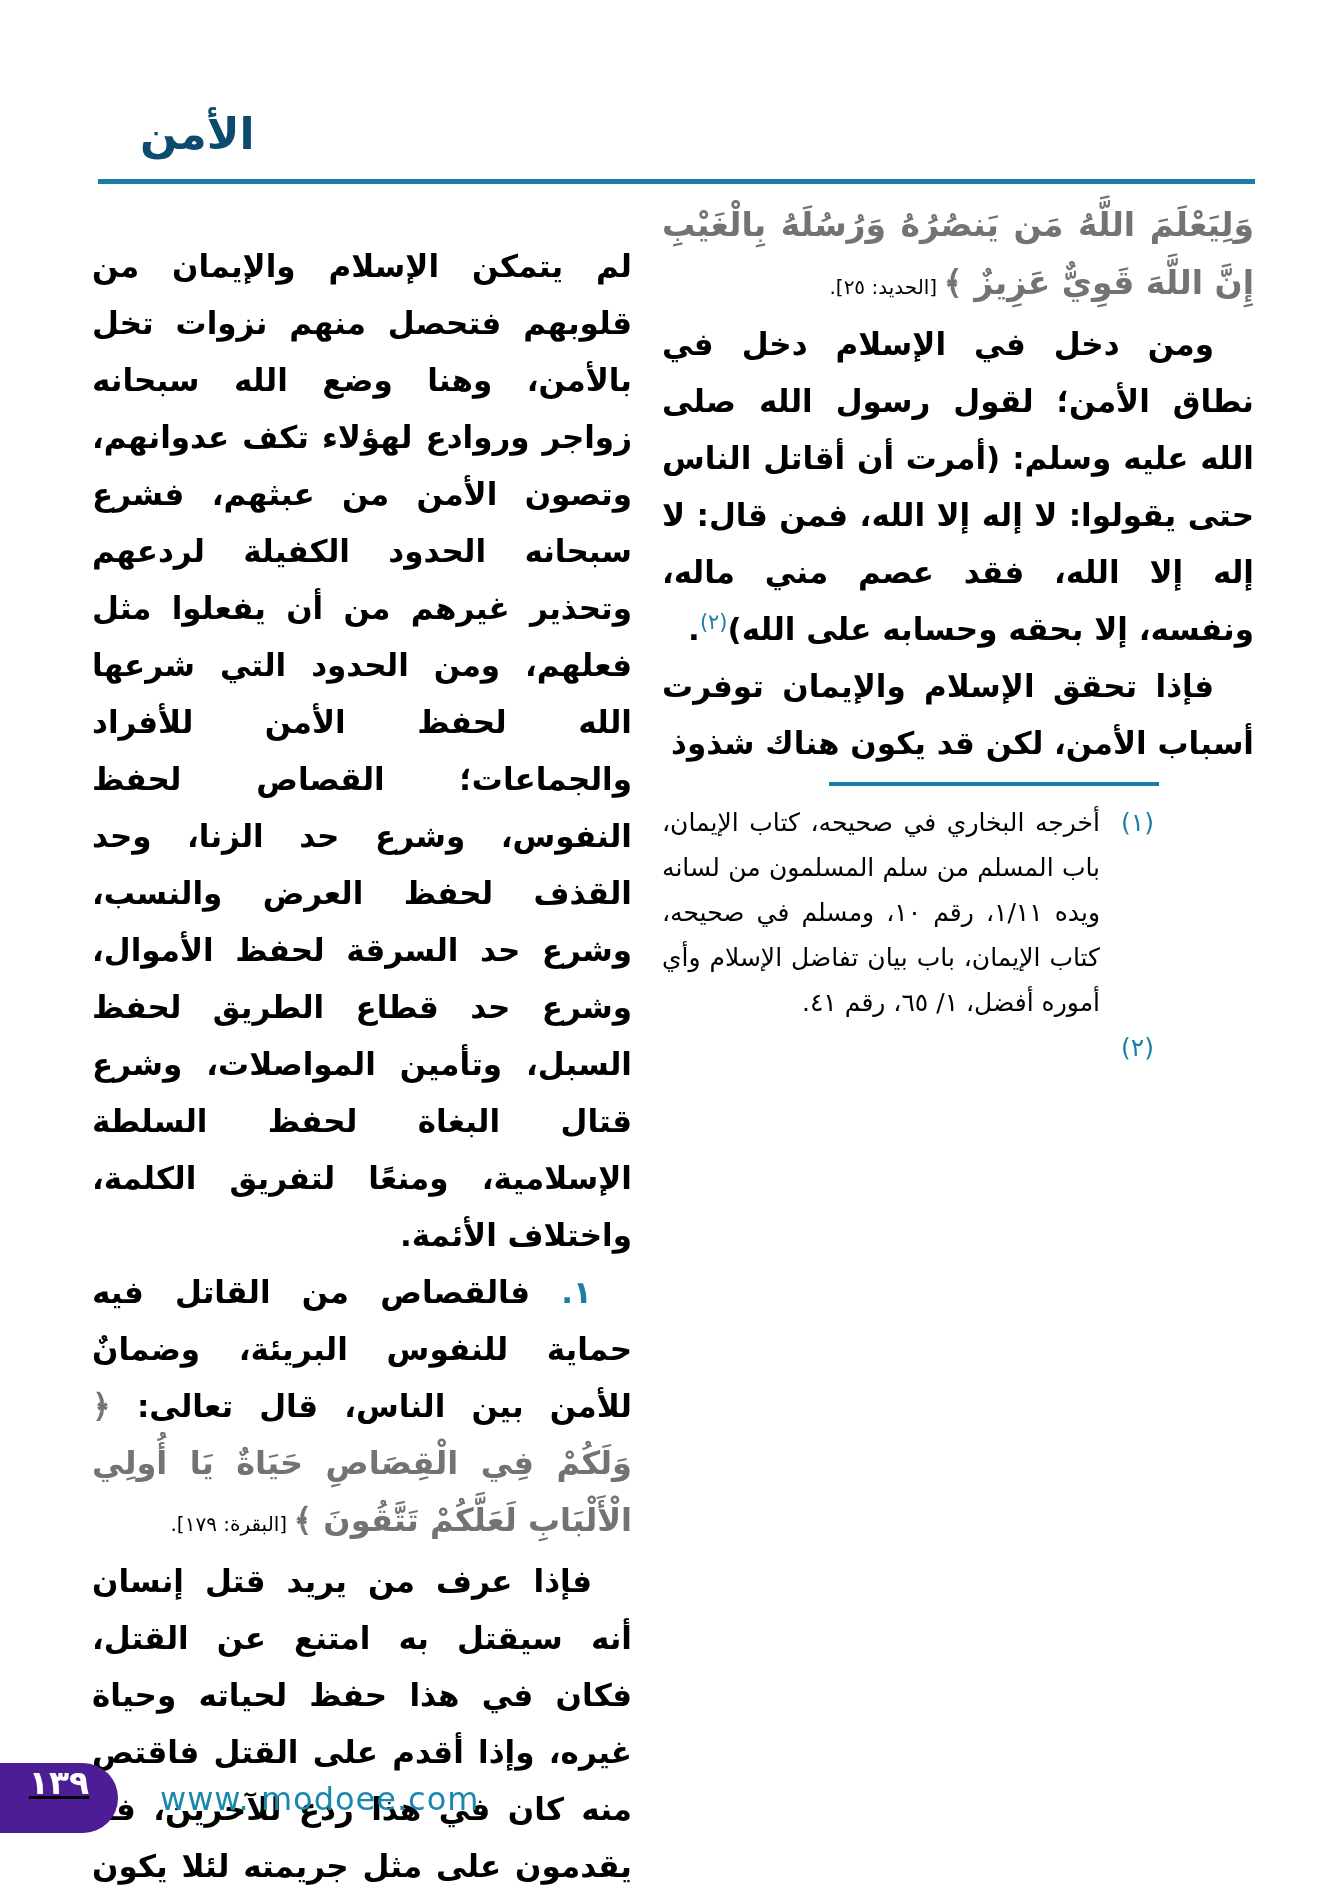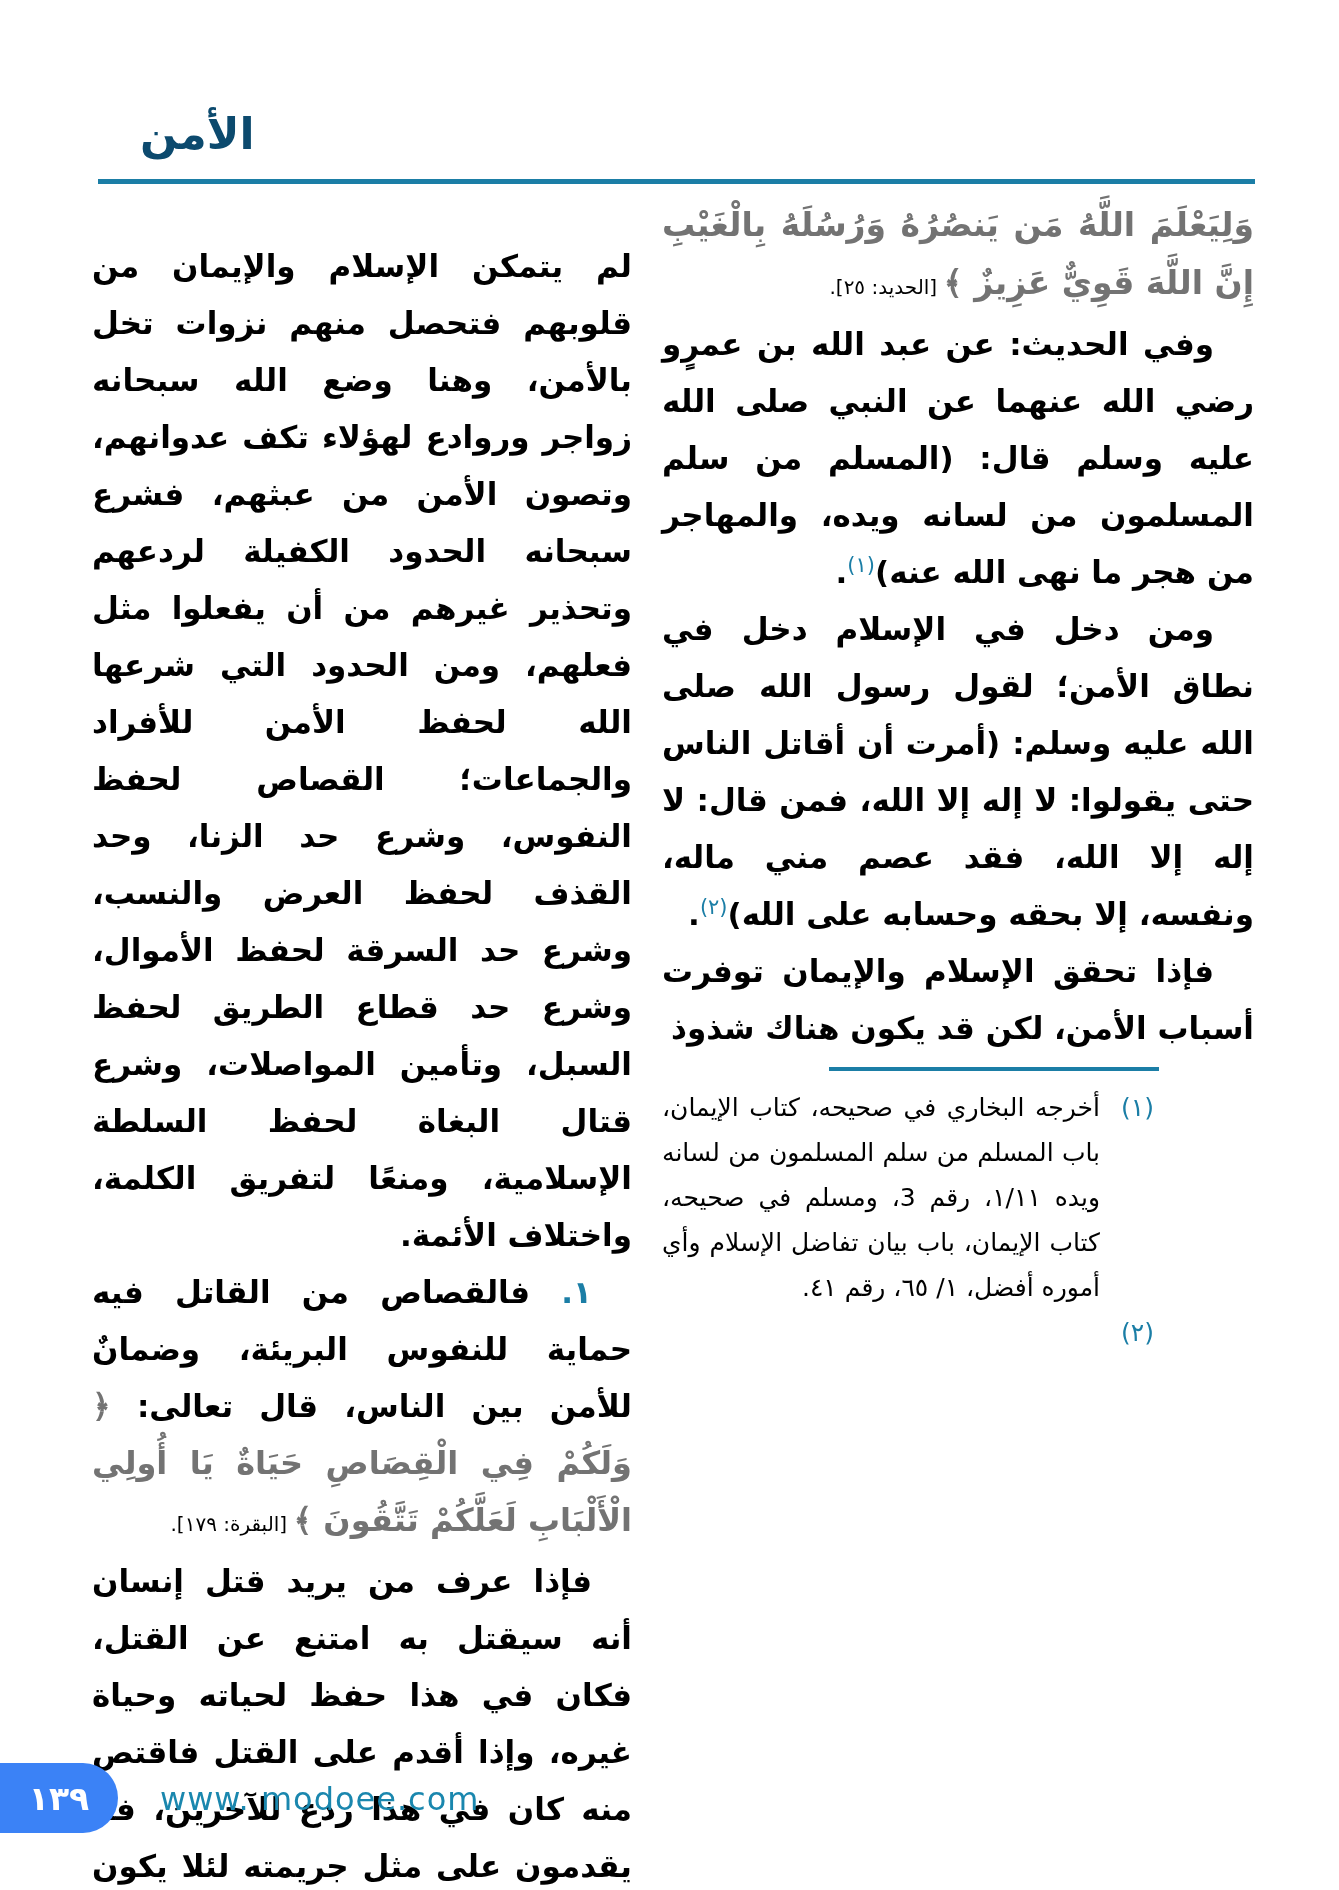--- a/index.html
+++ b/index.html
@@ -57,22 +57,22 @@
     text-align:justify;
   }
   .fn{position:relative;padding-right:54px;}
   .fn .fn-marker{
     position:absolute;right:0;top:0;
     color:#1b7ea6;
   }
   
   .page-pill{
     position:absolute;left:0;top:1763px;width:118px;height:70px;
-    background:#3b82f6;border-radius:0 35px 35px 0;
-    display:flex;align-items:center;justify-content:center;
+    background:#4c1d95;border-radius:0 35px 35px 0;
+    display:flex;justify-content:center;text-decoration:underline;
   }
   .page-pill span{
     color:#ffffff;font-size:33px;font-weight:bold;direction:rtl;
   }
   .website{
     position:absolute;left:160px;top:1780px;
     color:#1a87ae;font-size:32px;letter-spacing:1px;
   }
 </style>
 </head>
@@ -80,31 +80,30 @@
 
 <div id="page">
 
   <div class="title">الأمن</div>
   <div class="header-rule"></div>
 
   <div class="col col-right body-text">
     <p class="verse-block"><span class="quran">وَلِيَعْلَمَ اللَّهُ مَن يَنصُرُهُ وَرُسُلَهُ بِالْغَيْبِ إِنَّ اللَّهَ قَوِيٌّ عَزِيزٌ ﴾</span><span class="ref"> [الحديد: ٢٥].</span></p>
 
 
-    <p class="indent"><span>وفي الحديث: عن عبد الله بن عمرٍو رضي الله عنهما عن النبي صلى الله عليه وسلم قال: </span><span>(المسلم من سلم المسلمون من لسانه ويده، والمهاجر من هجر ما نهى الله عنه)</span><span class="fn-ref">(١)</span><span>.</span></p>
 
     <p class="indent"><span>ومن دخل في الإسلام دخل في نطاق الأمن؛ لقول رسول الله صلى الله عليه وسلم: </span><span>(أمرت أن أقاتل الناس حتى يقولوا: لا إله إلا الله، فمن قال: لا إله إلا الله، فقد عصم مني ماله، ونفسه، إلا بحقه وحسابه على الله)</span><span class="fn-ref">(٢)</span><span>.</span></p>
 
     <p class="indent">فإذا تحقق الإسلام والإيمان توفرت أسباب الأمن، لكن قد يكون هناك شذوذ</p>
 
     <div class="fn-sep"></div>
     <div class="footnotes">
       <div class="fn">
         <span class="fn-marker">(١)</span>
-        <span>أخرجه البخاري في صحيحه، كتاب الإيمان، باب المسلم من سلم المسلمون من لسانه ويده ١/١١، رقم 3، ومسلم في صحيحه، كتاب الإيمان، باب بيان تفاضل الإسلام وأي أموره أفضل، ١/ ٦٥، رقم ٤١.</span>
+        <span>أخرجه البخاري في صحيحه، كتاب الإيمان، باب المسلم من سلم المسلمون من لسانه ويده ١/١١، رقم ١٠، ومسلم في صحيحه، كتاب الإيمان، باب بيان تفاضل الإسلام وأي أموره أفضل، ١/ ٦٥، رقم ٤١.</span>
       </div>
       <div class="fn">
         <span class="fn-marker">(٢)</span>
       </div>
     </div>
   </div>
 
   <div class="col col-left body-text">
     <p>لم يتمكن الإسلام والإيمان من قلوبهم فتحصل منهم نزوات تخل بالأمن، وهنا وضع الله سبحانه زواجر وروادع لهؤلاء تكف عدوانهم، وتصون الأمن من عبثهم، فشرع سبحانه الحدود الكفيلة لردعهم وتحذير غيرهم من أن يفعلوا مثل فعلهم، ومن الحدود التي شرعها الله لحفظ الأمن للأفراد والجماعات؛ القصاص لحفظ النفوس، وشرع حد الزنا، وحد القذف لحفظ العرض والنسب، وشرع حد السرقة لحفظ الأموال، وشرع حد قطاع الطريق لحفظ السبل، وتأمين المواصلات، وشرع قتال البغاة لحفظ السلطة الإسلامية، ومنعًا لتفريق الكلمة، واختلاف الأئمة.</p>
 

